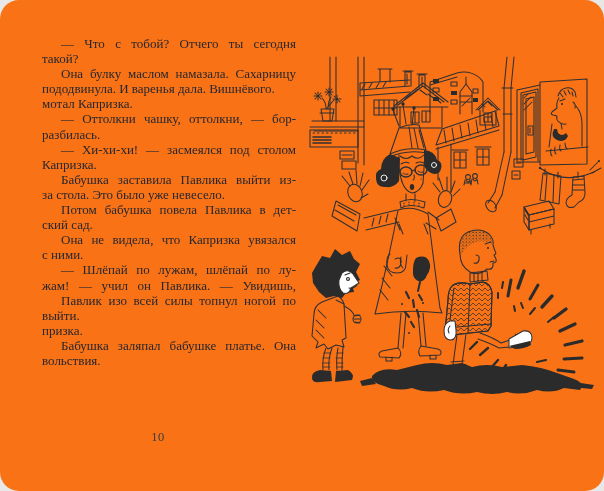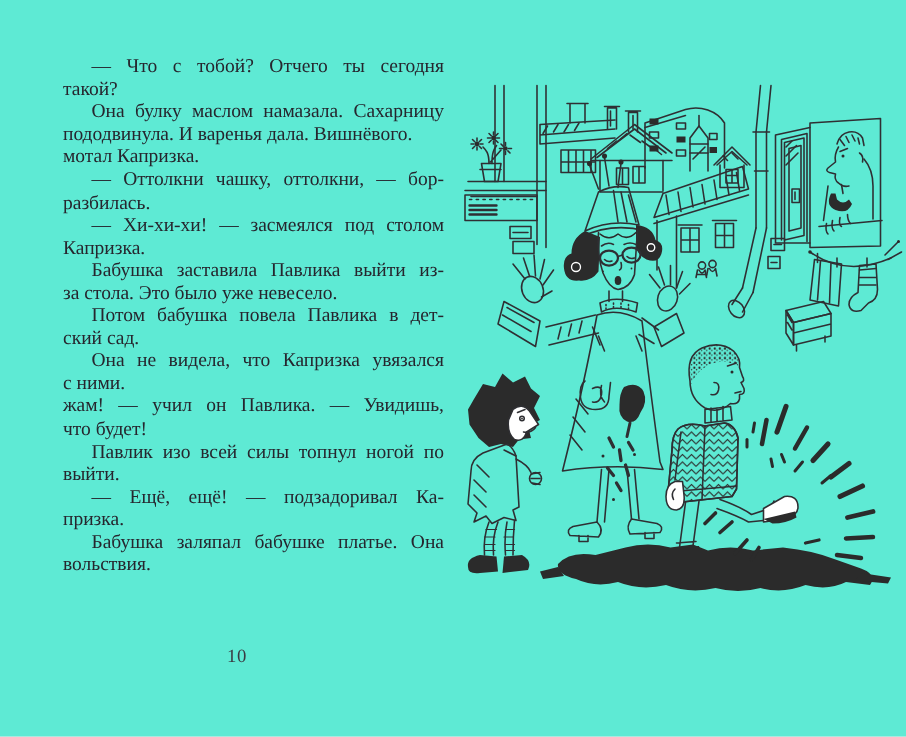--- a/index.html
+++ b/index.html
@@ -1,18 +1,18 @@
 <!DOCTYPE html>
 <html><head>
 <meta charset="utf-8">
 <style>
   html,body{margin:0;padding:0;background:#e8e8e8;}
   .page{
-    position:relative;width:604px;height:491px;background:#5eead4;
-    font-family:"Liberation Serif", serif;overflow:hidden;margin:0 auto;
+    position:relative;width:604px;height:491px;background:#f97316;
+    font-family:"Liberation Serif", serif;overflow:hidden;margin:0 auto;border-radius:19px;
   }
   .text-column{
     position:absolute;left:42px;top:36px;width:254px;
     color:#26262e;font-size:13px;line-height:15.1px;
   }
   .line{text-align:justify;text-align-last:justify;}
   .line.last{text-align-last:auto;}
   .line.first{text-indent:19px;}
   .page-number{
     position:absolute;left:42px;top:430px;width:232px;text-align:center;
@@ -35,25 +35,24 @@
       <div class="line first">— Оттолкни чашку, оттолкни, — бор-</div>
       <div class="line last">разбилась.</div>
       <div class="line first">— Хи-хи-хи! — засмеялся под столом</div>
       <div class="line last">Капризка.</div>
       <div class="line first">Бабушка заставила Павлика выйти из-</div>
       <div class="line last">за стола. Это было уже невесело.</div>
       <div class="line first">Потом бабушка повела Павлика в дет-</div>
       <div class="line last">ский сад.</div>
       <div class="line first">Она не видела, что Капризка увязался</div>
       <div class="line last">с ними.</div>
+      <div class="line first">— Шлёпай по лужам, шлёпай по лу-</div>
       <div class="line">жам! — учил он Павлика. — Увидишь,</div>
-      <div class="line last">что будет!</div>
       <div class="line first">Павлик изо всей силы топнул ногой по</div>
       <div class="line last">выйти.</div>
-      <div class="line first">— Ещё, ещё! — подзадоривал Ка-</div>
       <div class="line last">призка.</div>
       <div class="line first">Бабушка заляпал бабушке платье. Она</div>
       <div class="line last">вольствия.</div>
     </div>
 
   <div class="page-number">10</div>
 
   <svg class="illustration" viewBox="0 0 300 360" xmlns="http://www.w3.org/2000/svg">
     <defs>
       <pattern id="knit" patternUnits="userSpaceOnUse" width="6" height="5">

